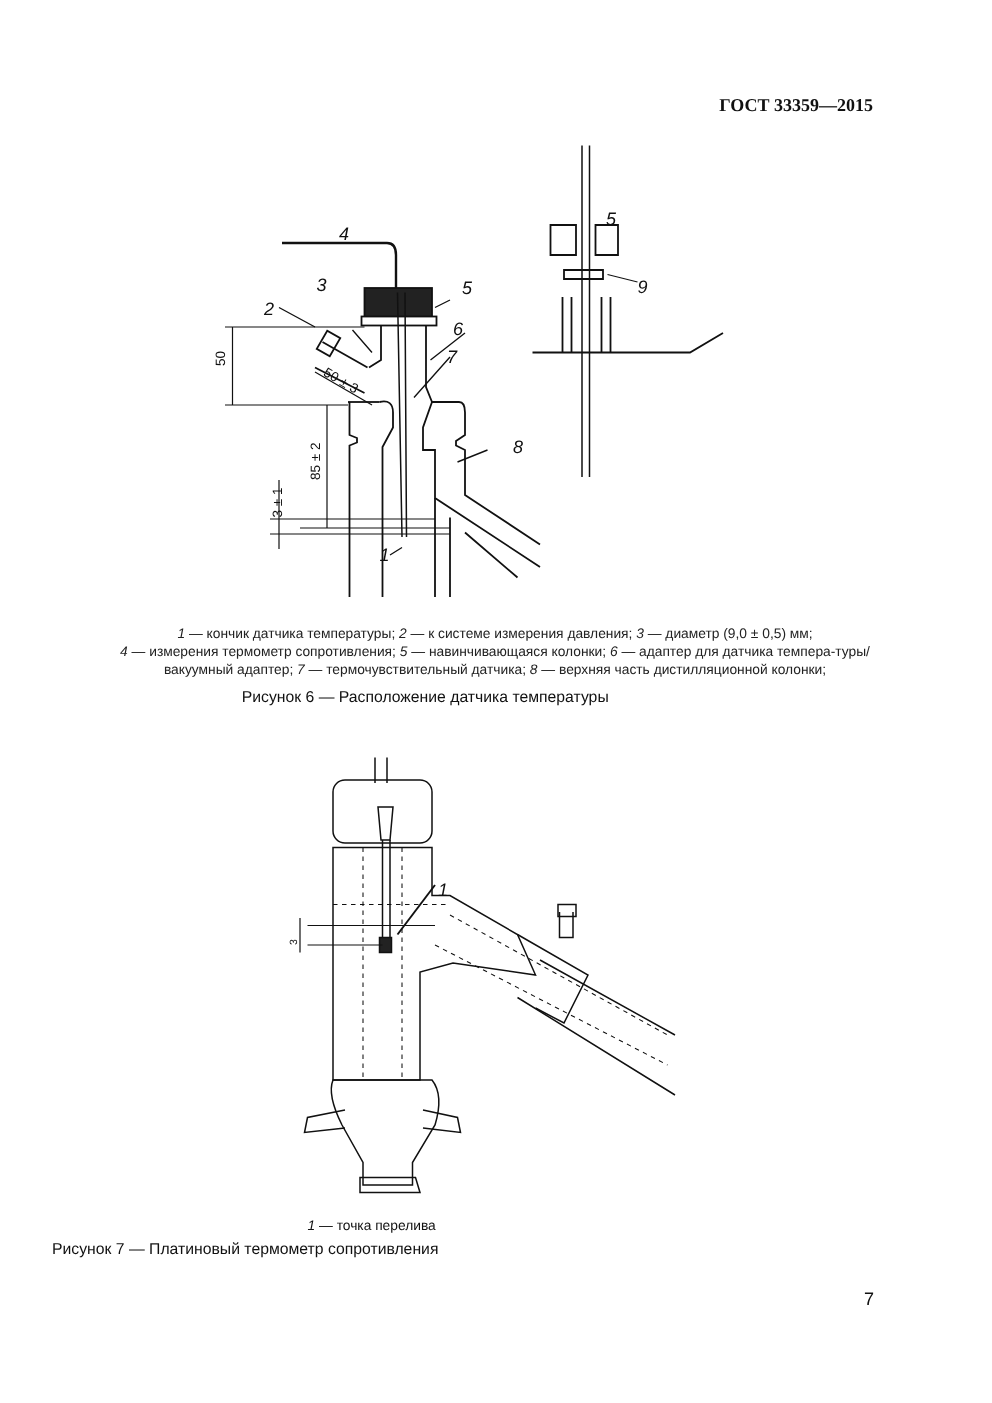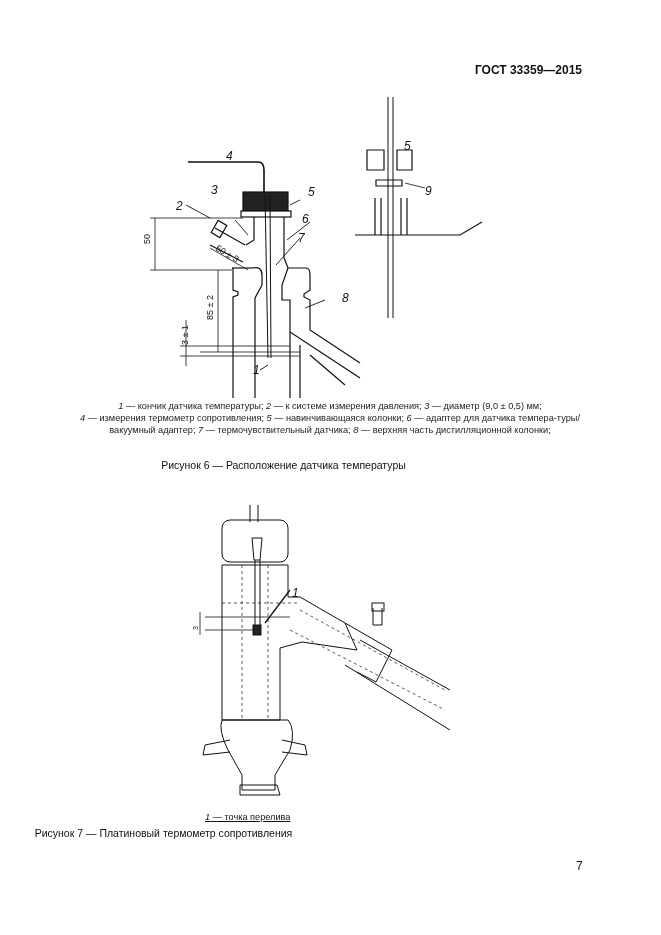--- a/index.html
+++ b/index.html
@@ -1,25 +1,25 @@
 <!DOCTYPE html>
 <html><head>
 <meta charset="utf-8">
 <style>
   html, body { margin:0; padding:0; background:#ffffff; }
   body { width:661px; height:935px; position:relative; overflow:hidden;
          font-family:"Liberation Sans", sans-serif; color:#111; }
-  .hdr { position:absolute; top:63px; right:79px; font-weight:bold; font-size:12px; }
+  .hdr { position:absolute; top:63px; right:79px; font-weight:bold; font-size:12px;font-family:Liberation Serif, serif; }
   .fig { position:absolute; left:0; top:0; }
-  .legend { position:absolute; left:60px; width:540px; top:400px; font-size:9.2px;
+  .legend { position:absolute; left:60px; width:540px; top:416px; font-size:9.2px;
             line-height:12.2px; text-align:center; color:#222; }
   .legend i { font-style:italic; }
   .cap { position:absolute; left:0; width:567px; text-align:center; font-size:10.5px; color:#111; }
   .cap6 { top:459px; left:0; }
-  .leg7 { position:absolute; top:812px; left:205px; font-size:9.2px;text-decoration:underline; }
+  .leg7 { position:absolute; top:812px; left:205px; font-size:9.2px; }
   .cap7 { top:827px; left:-120px; }
   .pnum { position:absolute; top:859px; left:576px; font-size:12px; }
   svg text { font-family:"Liberation Sans", sans-serif; }
 </style>
 </head>
 <body>
 
 <div class="hdr">ГОСТ 33359—2015</div>
 
 <svg class="fig" width="661" height="400" viewBox="0 0 661 400" stroke="#111" fill="none" stroke-width="1.2">

